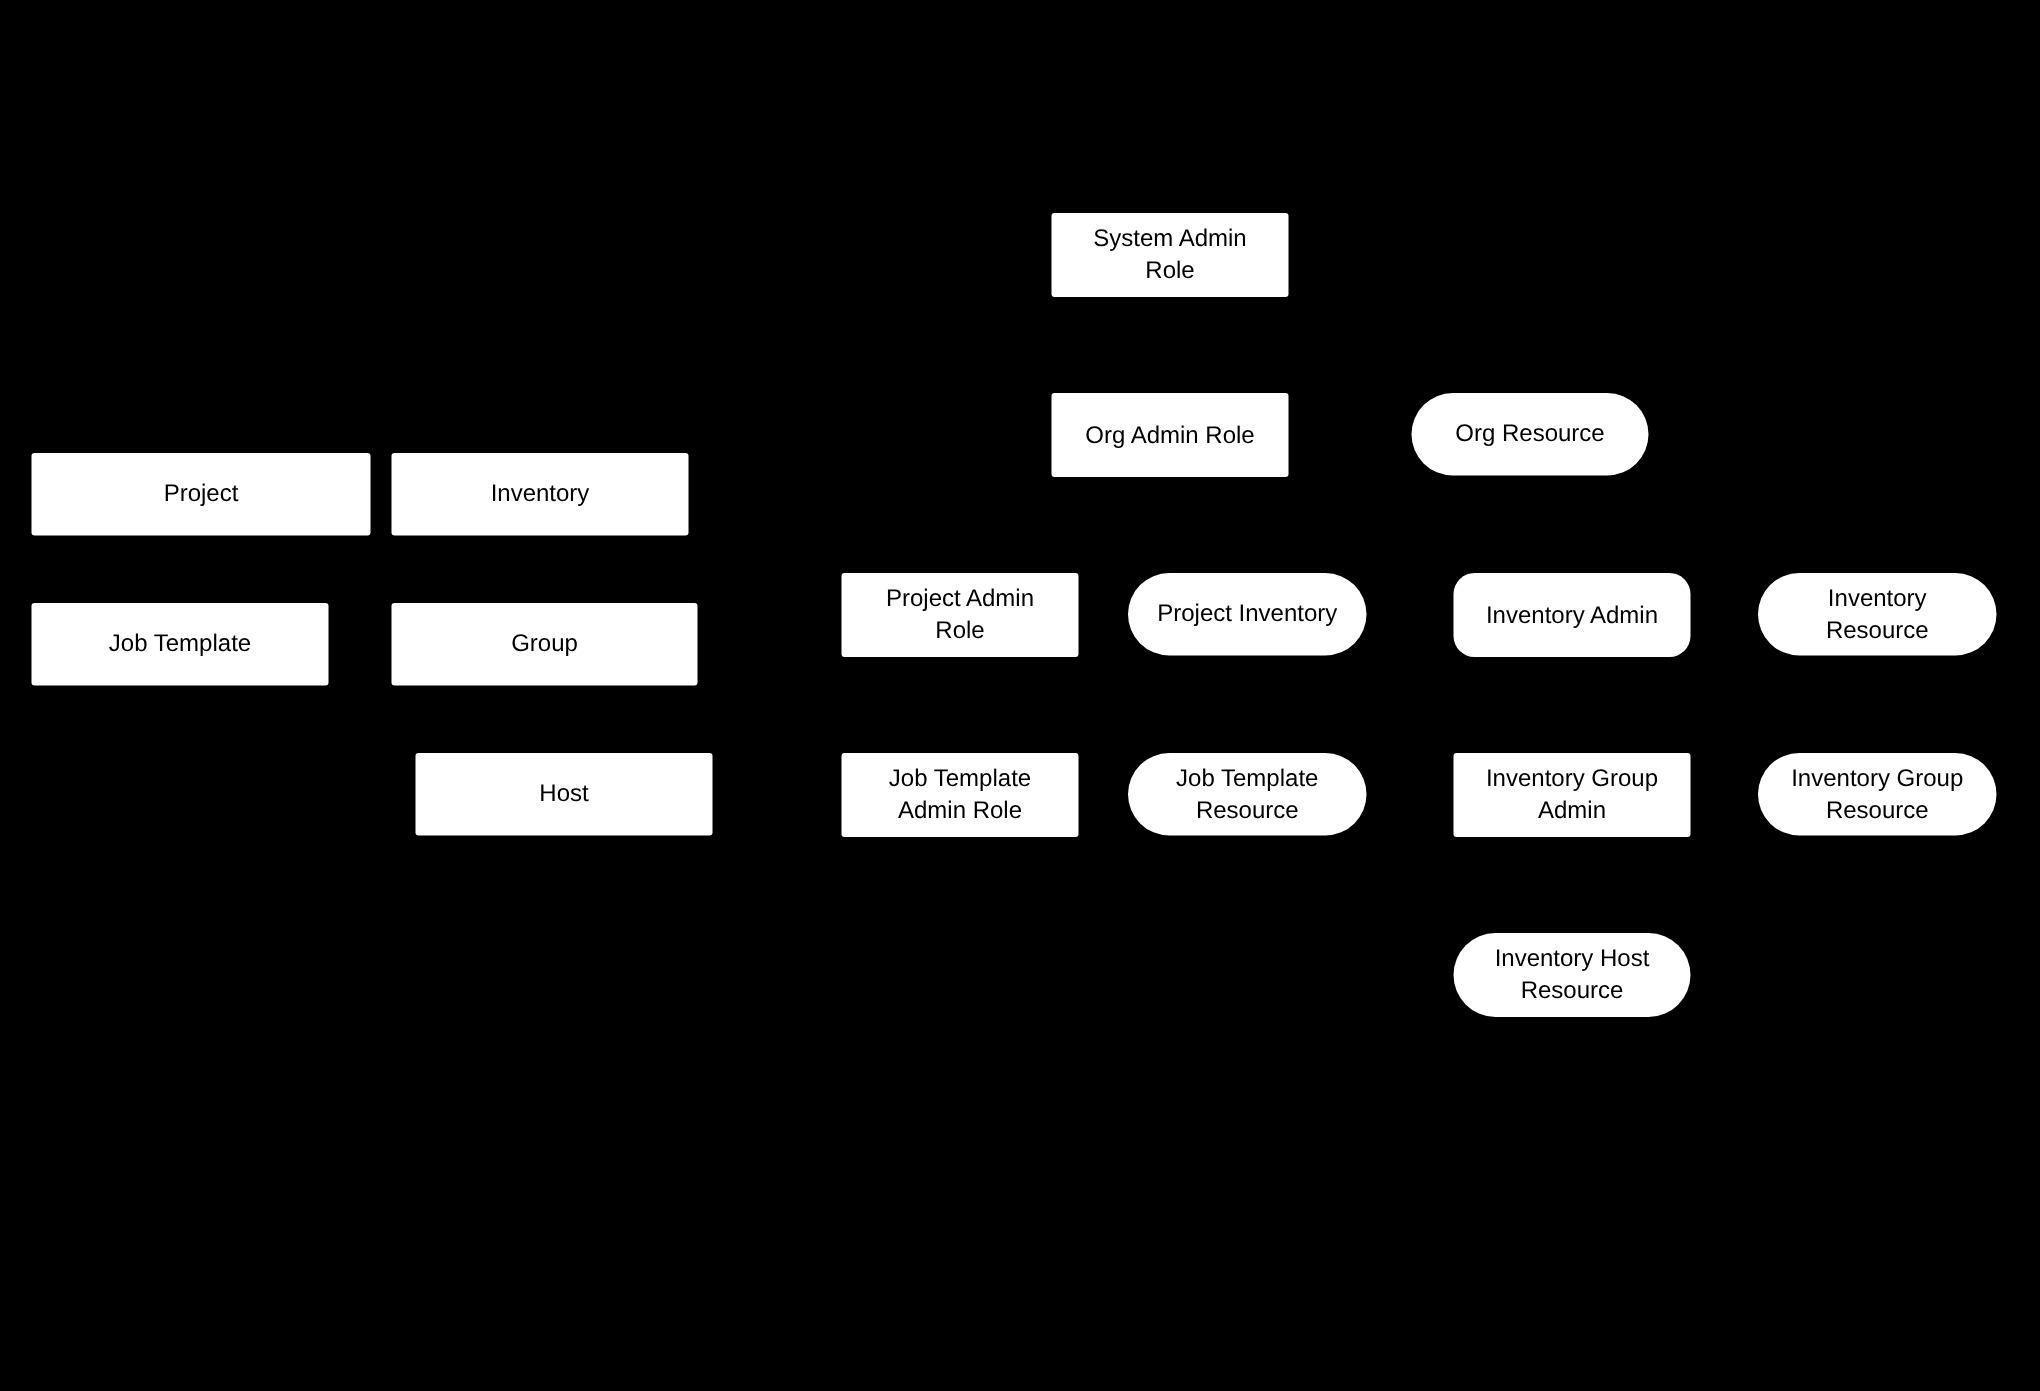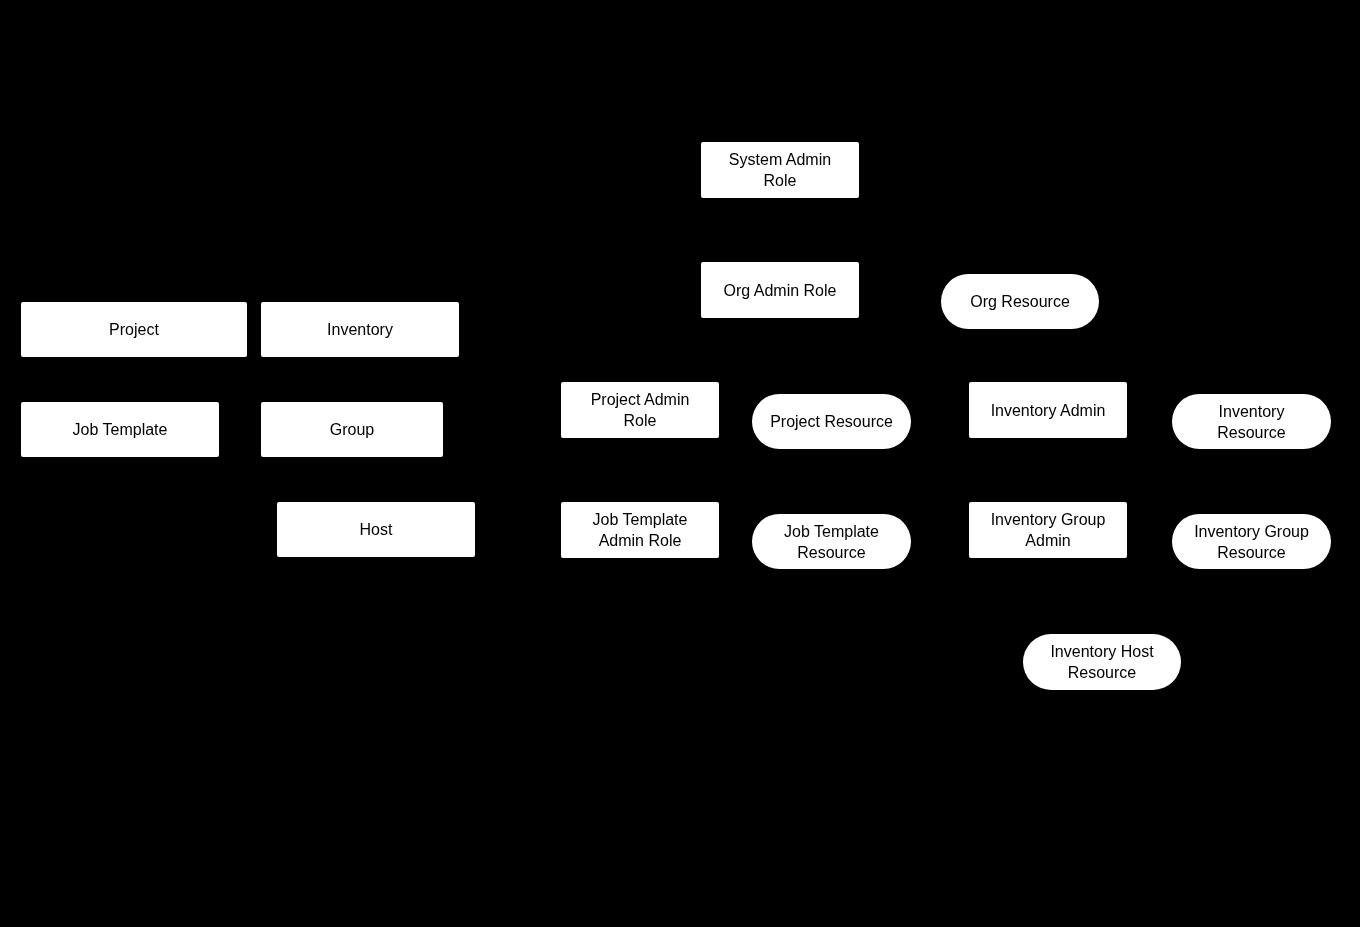--- a/index.html
+++ b/index.html
@@ -30,21 +30,20 @@
     font-size: 16px;
     line-height: 21px;
     box-sizing: border-box;
     padding: 8px 8px;
   }
   .node.rect {
     border-radius: 2px;
   }
   .node.pill {
     border-radius: 28px;
-    margin-top: 12px;
   }
   .node .label {
     white-space: pre-line;
   }
 </style>
 </head>
 <body>
 
 <div class="diagram-canvas">
 
@@ -54,21 +53,21 @@
   </div>
 
   <div class="node rect" style="left:261px; top:302px; width:198px; height:55px;">
     <span class="label">Inventory</span>
   </div>
 
   <div class="node rect" style="left:21px; top:402px; width:198px; height:55px;">
     <span class="label">Job Template</span>
   </div>
 
-  <div class="node rect" style="left:261px; top:402px; width:182px; height:55px;">
+  <div class="node rect" style="left:261px; top:402px; width:204px; height:55px;">
     <span class="label">Group</span>
   </div>
 
   <div class="node rect" style="left:261px; top:502px; width:198px; height:55px;margin-left:16px;">
     <span class="label">Host</span>
   </div>
 
   <div class="node rect" style="left:701px; top:142px; width:158px; height:56px;">
     <span class="label">System Admin
 Role</span>
@@ -81,24 +80,24 @@
   <div class="node pill" style="left:941px; top:262px; width:158px; height:55px;">
     <span class="label">Org Resource</span>
   </div>
 
   <div class="node rect" style="left:561px; top:382px; width:158px; height:56px;">
     <span class="label">Project Admin
 Role</span>
   </div>
 
   <div class="node pill" style="left:752px; top:382px; width:159px; height:55px;">
-    <span class="label">Project Resource</span>
+    <span class="label">Project Inventory</span>
   </div>
 
-  <div class="node rect" style="left:969px; top:382px; width:158px; height:56px;">
+  <div class="node rect" style="left:969px; top:382px; width:158px; height:56px;border-radius:14px;">
     <span class="label">Inventory Admin</span>
   </div>
 
   <div class="node pill" style="left:1172px; top:382px; width:159px; height:55px;">
     <span class="label">Inventory
 Resource</span>
   </div>
 
   <div class="node rect" style="left:561px; top:502px; width:158px; height:56px;">
     <span class="label">Job Template
@@ -113,18 +112,18 @@
   <div class="node rect" style="left:969px; top:502px; width:158px; height:56px;">
     <span class="label">Inventory Group
 Admin</span>
   </div>
 
   <div class="node pill" style="left:1172px; top:502px; width:159px; height:55px;">
     <span class="label">Inventory Group
 Resource</span>
   </div>
 
-  <div class="node pill" style="left:1023px; top:622px; width:158px; height:56px;">
+  <div class="node pill" style="left:969px; top:622px; width:158px; height:56px;">
     <span class="label">Inventory Host
 Resource</span>
   </div>
 
 </div>
 
 </body></html>

